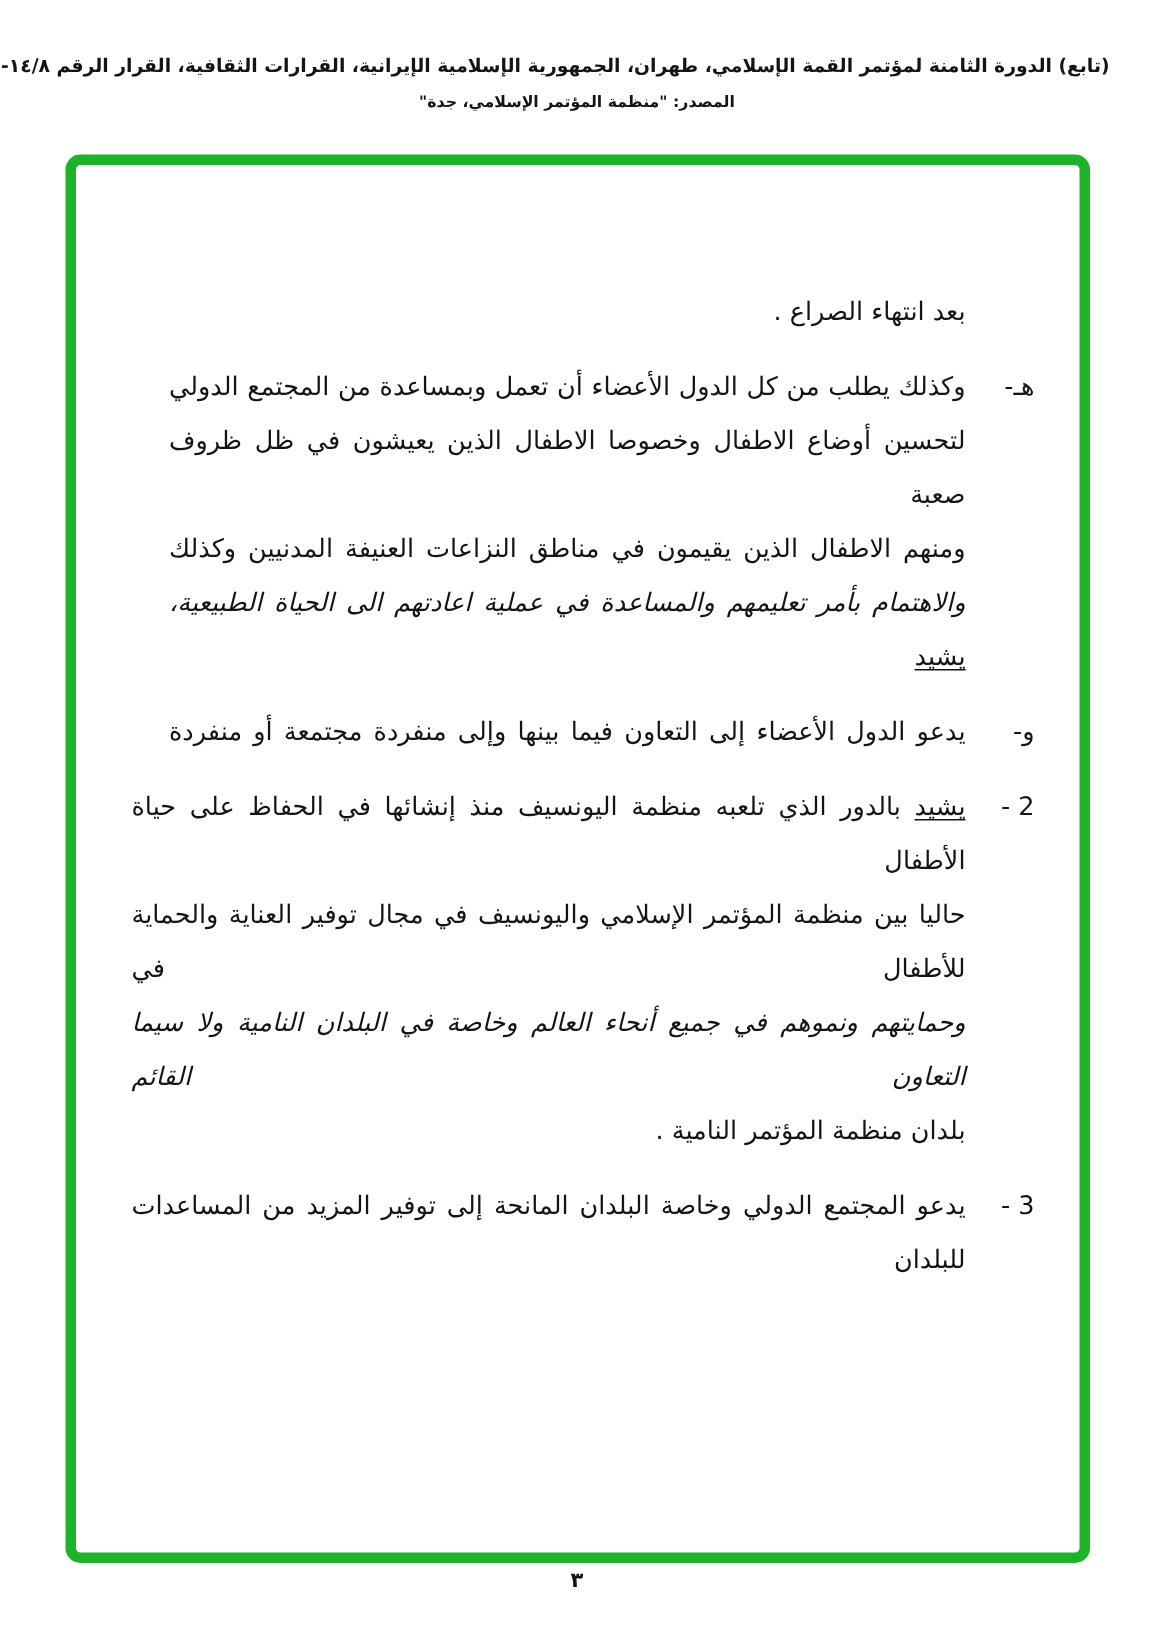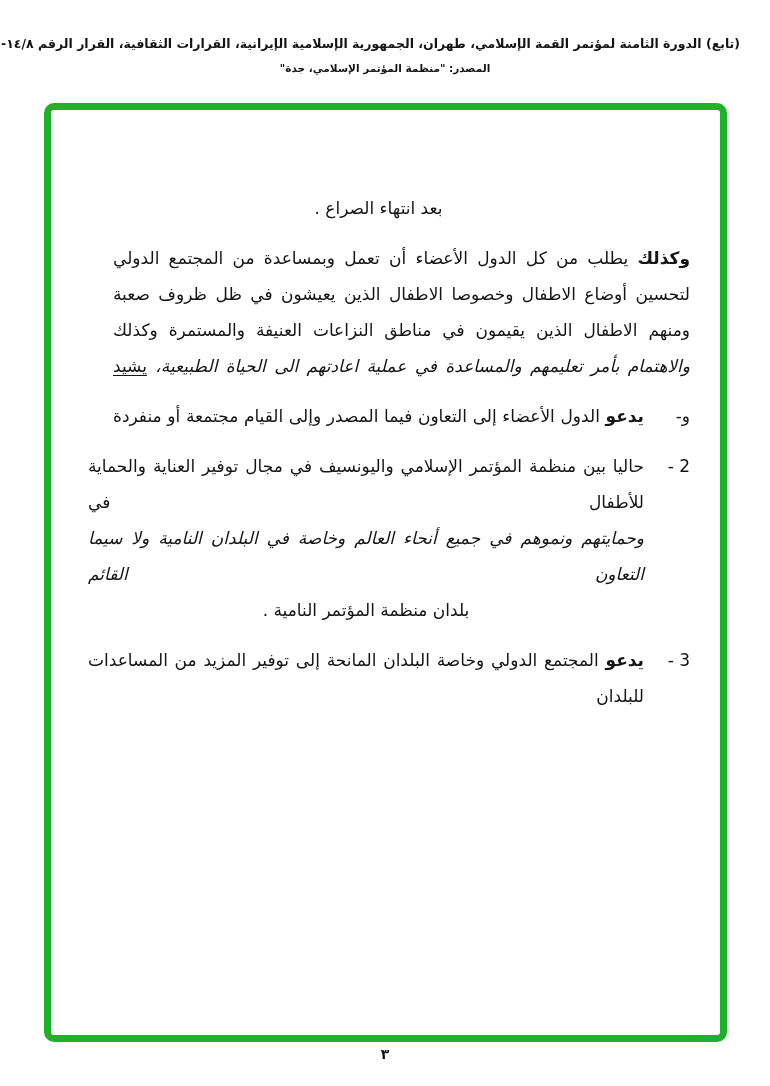--- a/index.html
+++ b/index.html
@@ -40,23 +40,23 @@
   .item{display:flex;margin-bottom:14px;}
   .marker{
     flex:0 0 46px;
     text-align:right;
     white-space:nowrap;
   }
   .item-body{flex:1;min-width:0;}
   .item-body.indent{margin-left:25px;}
   .line{width:100%;}
   .l-justify{text-align:justify;text-align-last:justify;}
-  .l-center{text-align:center;}
+  .l-center{}
   .l-left{text-align:left;padding-left:70px;}
-  .run-b{font-weight:bold;}
+  .run-b{font-weight:normal;}
   .run-bu{font-weight:normal;text-decoration:underline;text-underline-offset:3px;}
   .run-i{font-style:italic;margin-top:32px;}
   
   .page-number{
     position:absolute;top:1046px;left:0;right:0;
     text-align:center;
     font-size:14px;font-weight:bold;
   }
 </style>
 </head>
@@ -72,36 +72,38 @@
 
   <div class="content">
 
   <div class="item">
         <div class="marker"></div>
         <div class="item-body indent">
           <div class="line l-center"><span>بعد انتهاء الصراع .</span></div>
         </div>
       </div>
       <div class="item">
+        <div class="marker">هـ-</div>
         <div class="item-body indent">
           <div class="line l-justify"><span class="run-b">وكذلك</span><span> يطلب من كل الدول الأعضاء أن تعمل وبمساعدة من المجتمع الدولي</span></div>
           <div class="line l-justify"><span>لتحسين أوضاع الاطفال وخصوصا الاطفال الذين يعيشون في ظل ظروف صعبة</span></div>
-          <div class="line l-justify"><span>ومنهم الاطفال الذين يقيمون في مناطق النزاعات العنيفة والمستمرة وكذلك</span></div>
+          <div class="line l-justify"><span>ومنهم الاطفال الذين يقيمون في مناطق النزاعات العنيفة المدنيين وكذلك</span></div>
           <div class="line l-justify"><span class="run-i">والاهتمام بأمر تعليمهم والمساعدة في عملية اعادتهم الى الحياة الطبيعية، </span><span class="run-bu">يشيد</span></div>
         </div>
       </div>
       <div class="item">
         <div class="marker">و-</div>
         <div class="item-body indent">
-          <div class="line l-justify"><span class="run-b">يدعو</span><span> الدول الأعضاء إلى التعاون فيما المصدر وإلى القيام مجتمعة أو منفردة</span></div>
+          <div class="line l-justify"><span class="run-b">يدعو</span><span> الدول الأعضاء إلى التعاون فيما بينها وإلى منفردة مجتمعة أو منفردة</span></div>
         </div>
       </div>
       <div class="item">
         <div class="marker">2 -</div>
         <div class="item-body">
+          <div class="line l-justify"><span class="run-bu">يشيد</span><span> بالدور الذي تلعبه منظمة اليونسيف منذ إنشائها في الحفاظ على حياة الأطفال</span></div>
           <div class="line l-justify"><span>حاليا بين منظمة المؤتمر الإسلامي واليونسيف في مجال توفير العناية والحماية للأطفال في</span></div>
           <div class="line l-justify"><span class="run-i">وحمايتهم ونموهم في جميع أنحاء العالم وخاصة في البلدان النامية ولا سيما التعاون القائم</span></div>
           <div class="line l-center"><span>بلدان منظمة المؤتمر النامية .</span></div>
         </div>
       </div>
       <div class="item">
         <div class="marker">3 -</div>
         <div class="item-body">
           <div class="line l-justify"><span class="run-b">يدعو</span><span> المجتمع الدولي وخاصة البلدان المانحة إلى توفير المزيد من المساعدات للبلدان</span></div>
         </div>

